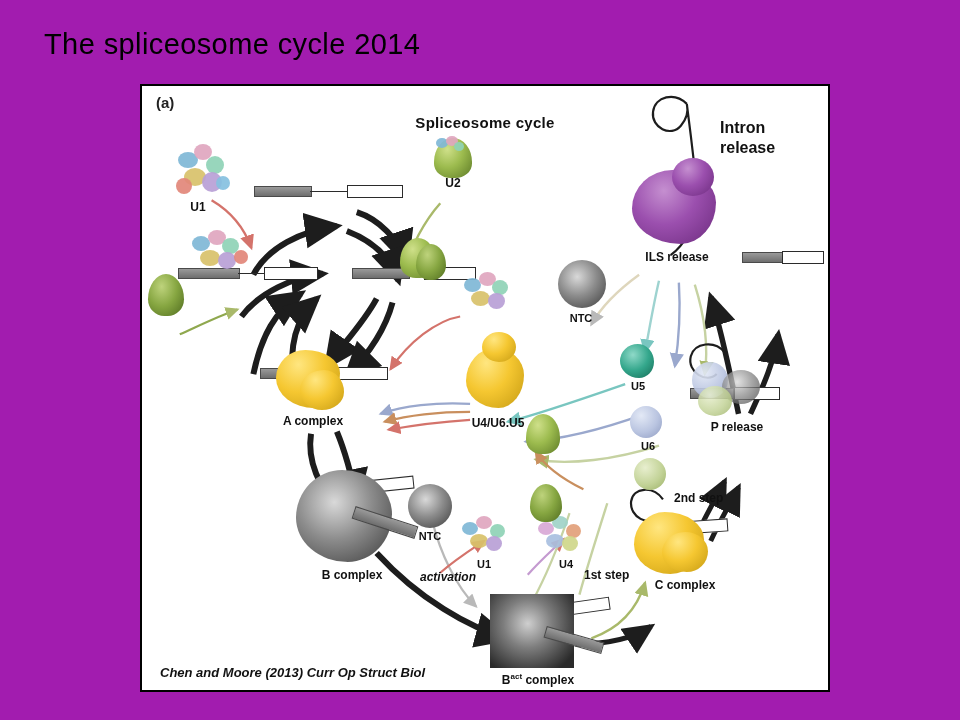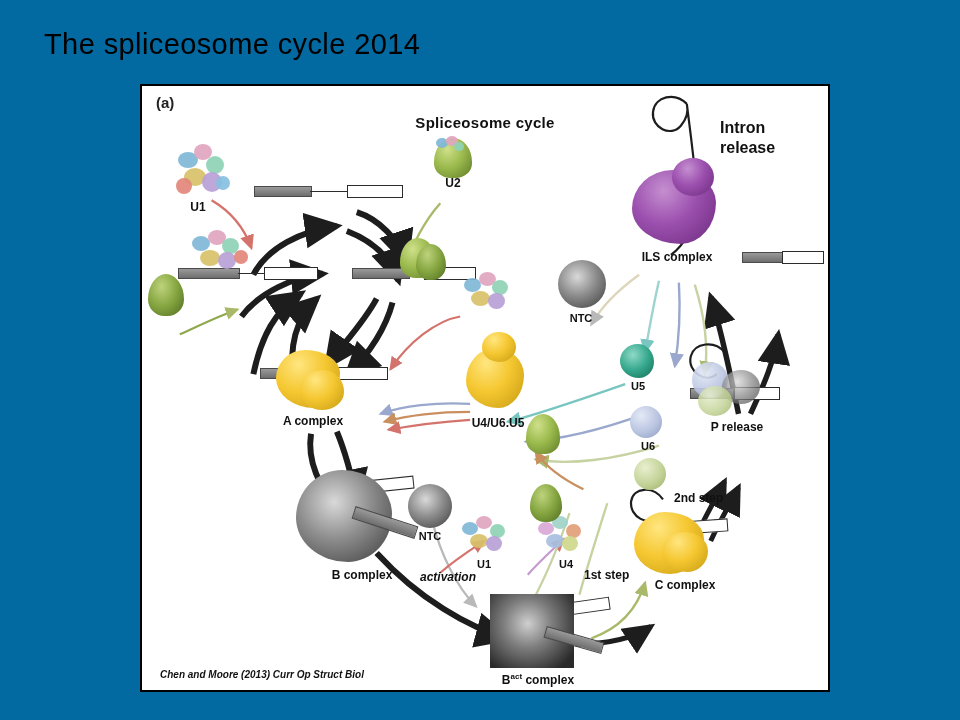--- a/index.html
+++ b/index.html
@@ -10,21 +10,21 @@
   body {
     width: 960px;
     height: 720px;
     font-family: "Liberation Sans", sans-serif;
     overflow: hidden;
     position: relative;
   }
   #slide {
     position: absolute;
     inset: 0;
-    background: #0369a1;
+    background: #a21caf;
   }
   #slide-title {
     position: absolute;
     left: 44px;
     top: 28px;
     font-size: 29px;
     color: #000000;
     letter-spacing: 0.4px;
     white-space: nowrap;
   }
@@ -67,21 +67,21 @@
   .cap {
     font-size: 12px;
     font-weight: bold;
     text-align: center;
   }
   .cap.sm { font-size: 11px; }
   .cap.it { font-style: italic; font-weight: bold; }
   .credit {
     left: 18px;
     bottom: 10px;
-    font-size: 10px;
+    font-size: 13px;
     font-style: italic;
     font-weight: bold;
     color: #111;
   }
   svg.overlay {
     position: absolute;
     left: 0; top: 0;
     width: 100%;
     height: 100%;
     pointer-events: none;
@@ -316,21 +316,21 @@
       <div class="blob yellow-blob" style="left:134px; top:264px; width:64px; height:58px; border-radius:46% 54% 40% 60% / 48% 40% 60% 52%;"></div>
       <div class="blob yellow-blob" style="left:158px; top:284px; width:44px; height:40px; border-radius:55% 45% 50% 50% / 50% 55% 45% 50%;"></div>
       <div class="lbl cap" style="left:116px; top:328px; width:110px;">A complex</div>
 
       <div class="blob yellow-blob" style="left:324px; top:262px; width:58px; height:60px; border-radius:50% 50% 44% 56% / 55% 45% 55% 45%;"></div>
       <div class="blob yellow-blob" style="left:340px; top:246px; width:34px; height:30px; border-radius:50%;"></div>
       <div class="lbl cap" style="left:306px; top:330px; width:100px;">U4/U6.U5</div>
 
       <div class="blob em-grey" style="left:154px; top:384px; width:96px; height:92px; border-radius:48% 52% 46% 54% / 52% 48% 52% 48%;"></div>
       <div class="exon-grey" style="left:210px; top:430px; width:64px; height:11px; transform:rotate(18deg);"></div>
-      <div class="lbl cap" style="left:165px; top:482px; width:110px;">B complex</div>
+      <div class="lbl cap" style="left:155px; top:482px; width:110px;">B complex</div>
 
       <div class="blob em-grey" style="left:266px; top:398px; width:44px; height:44px; border-radius:50%;"></div>
       <div class="lbl cap sm" style="left:262px; top:444px; width:52px;">NTC</div>
 
       <div class="blob" style="left:318px; top:430px; width:52px; height:42px;">
         <div class="rna-spot" style="left:2px;  top:6px;  width:16px; height:13px; background:#7fb7d6;"></div>
         <div class="rna-spot" style="left:16px; top:0px;  width:16px; height:13px; background:#e0a6bf;"></div>
         <div class="rna-spot" style="left:30px; top:8px;  width:15px; height:14px; background:#8fd3b6;"></div>
         <div class="rna-spot" style="left:10px; top:18px; width:18px; height:14px; background:#d8c16a;"></div>
         <div class="rna-spot" style="left:26px; top:20px; width:16px; height:15px; background:#b9a0d6;"></div>
@@ -354,21 +354,21 @@
 
       <div class="blob pale-blue" style="left:488px; top:320px; width:32px; height:32px;"></div>
       <div class="lbl cap sm" style="left:484px; top:354px; width:44px;">U6</div>
 
       <div class="blob snrnp-green" style="left:384px; top:328px; width:34px; height:40px;"></div>
       <div class="blob pale-green-circ" style="left:492px; top:372px; width:32px; height:32px;"></div>
       <div class="blob snrnp-green-dark" style="left:388px; top:398px; width:32px; height:38px;"></div>
 
       <div class="blob purple-blob" style="left:490px; top:84px; width:84px; height:74px; border-radius:48% 52% 42% 58% / 52% 44% 56% 48%;"></div>
       <div class="blob purple-blob" style="left:530px; top:72px; width:42px; height:38px; border-radius:50%;"></div>
-      <div class="lbl cap" style="left:480px; top:164px; width:110px;">ILS complex</div>
+      <div class="lbl cap" style="left:480px; top:164px; width:110px;">ILS release</div>
 
       <div class="lbl" style="left:578px; top:32px; font-size:16px; font-weight:bold; line-height:1.25;">
         <span style="white-space:pre-line;">Intron
 release</span>
       </div>
 
       <div class="blob pale-blue" style="left:550px; top:276px; width:36px; height:36px; opacity:0.9;"></div>
       <div class="blob em-grey" style="left:580px; top:284px; width:38px; height:34px; border-radius:50%; opacity:0.75;"></div>
       <div class="blob pale-green-circ" style="left:556px; top:300px; width:34px; height:30px; opacity:0.85;"></div>
       <div class="lbl cap" style="left:540px; top:334px; width:110px;">P release</div>

